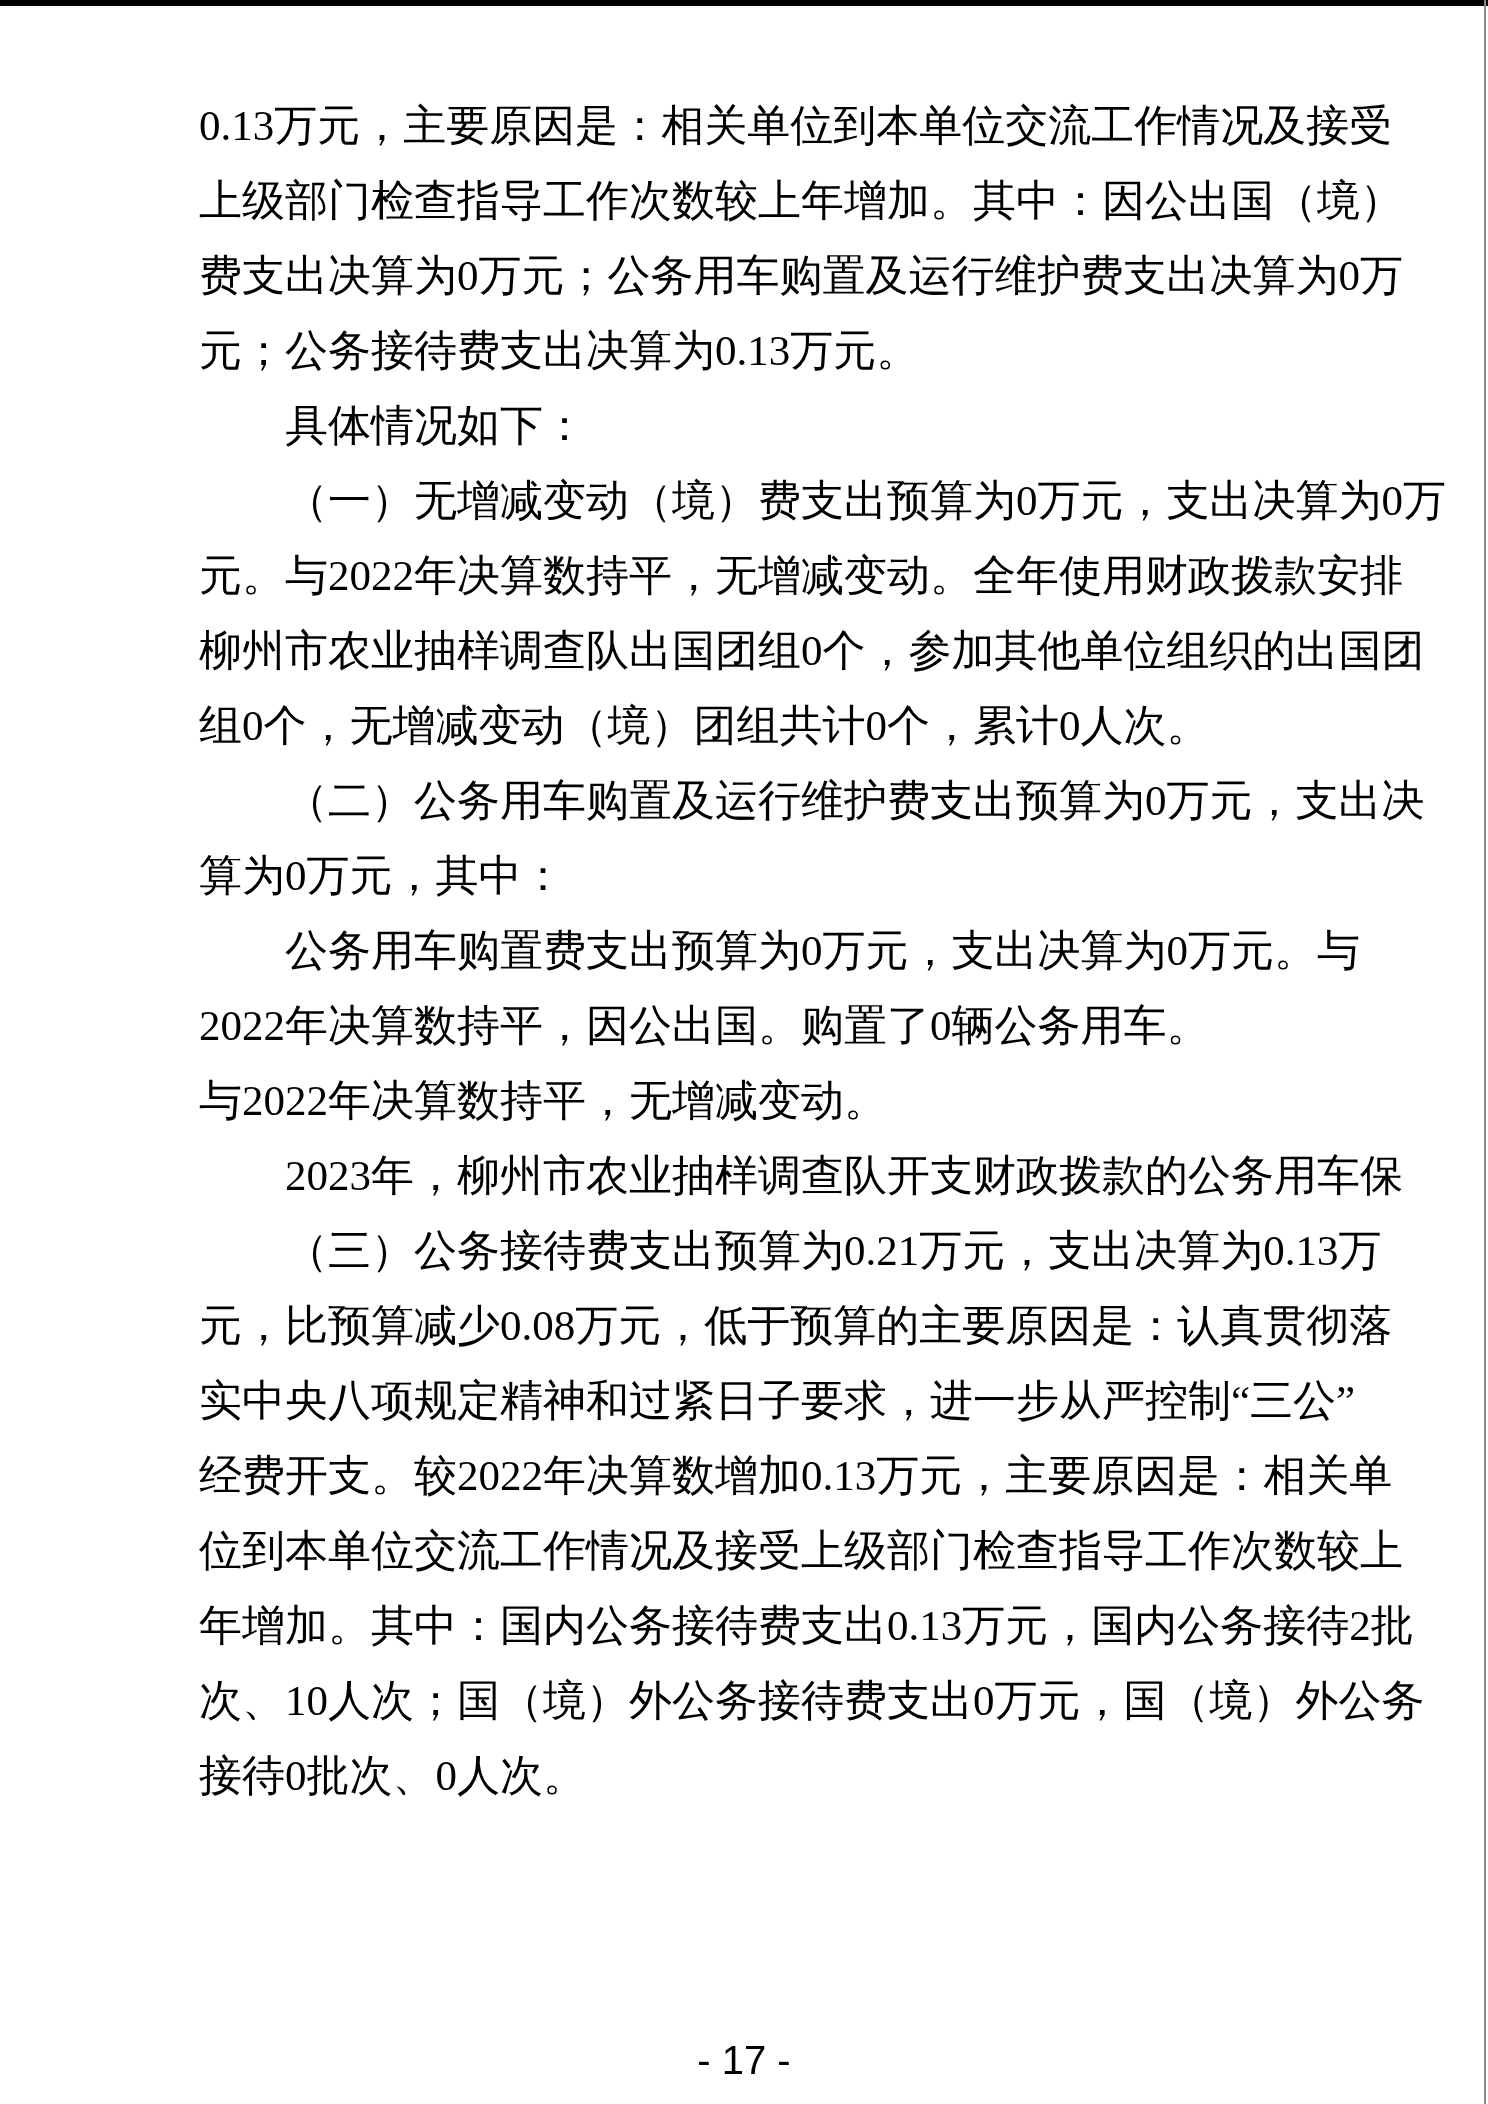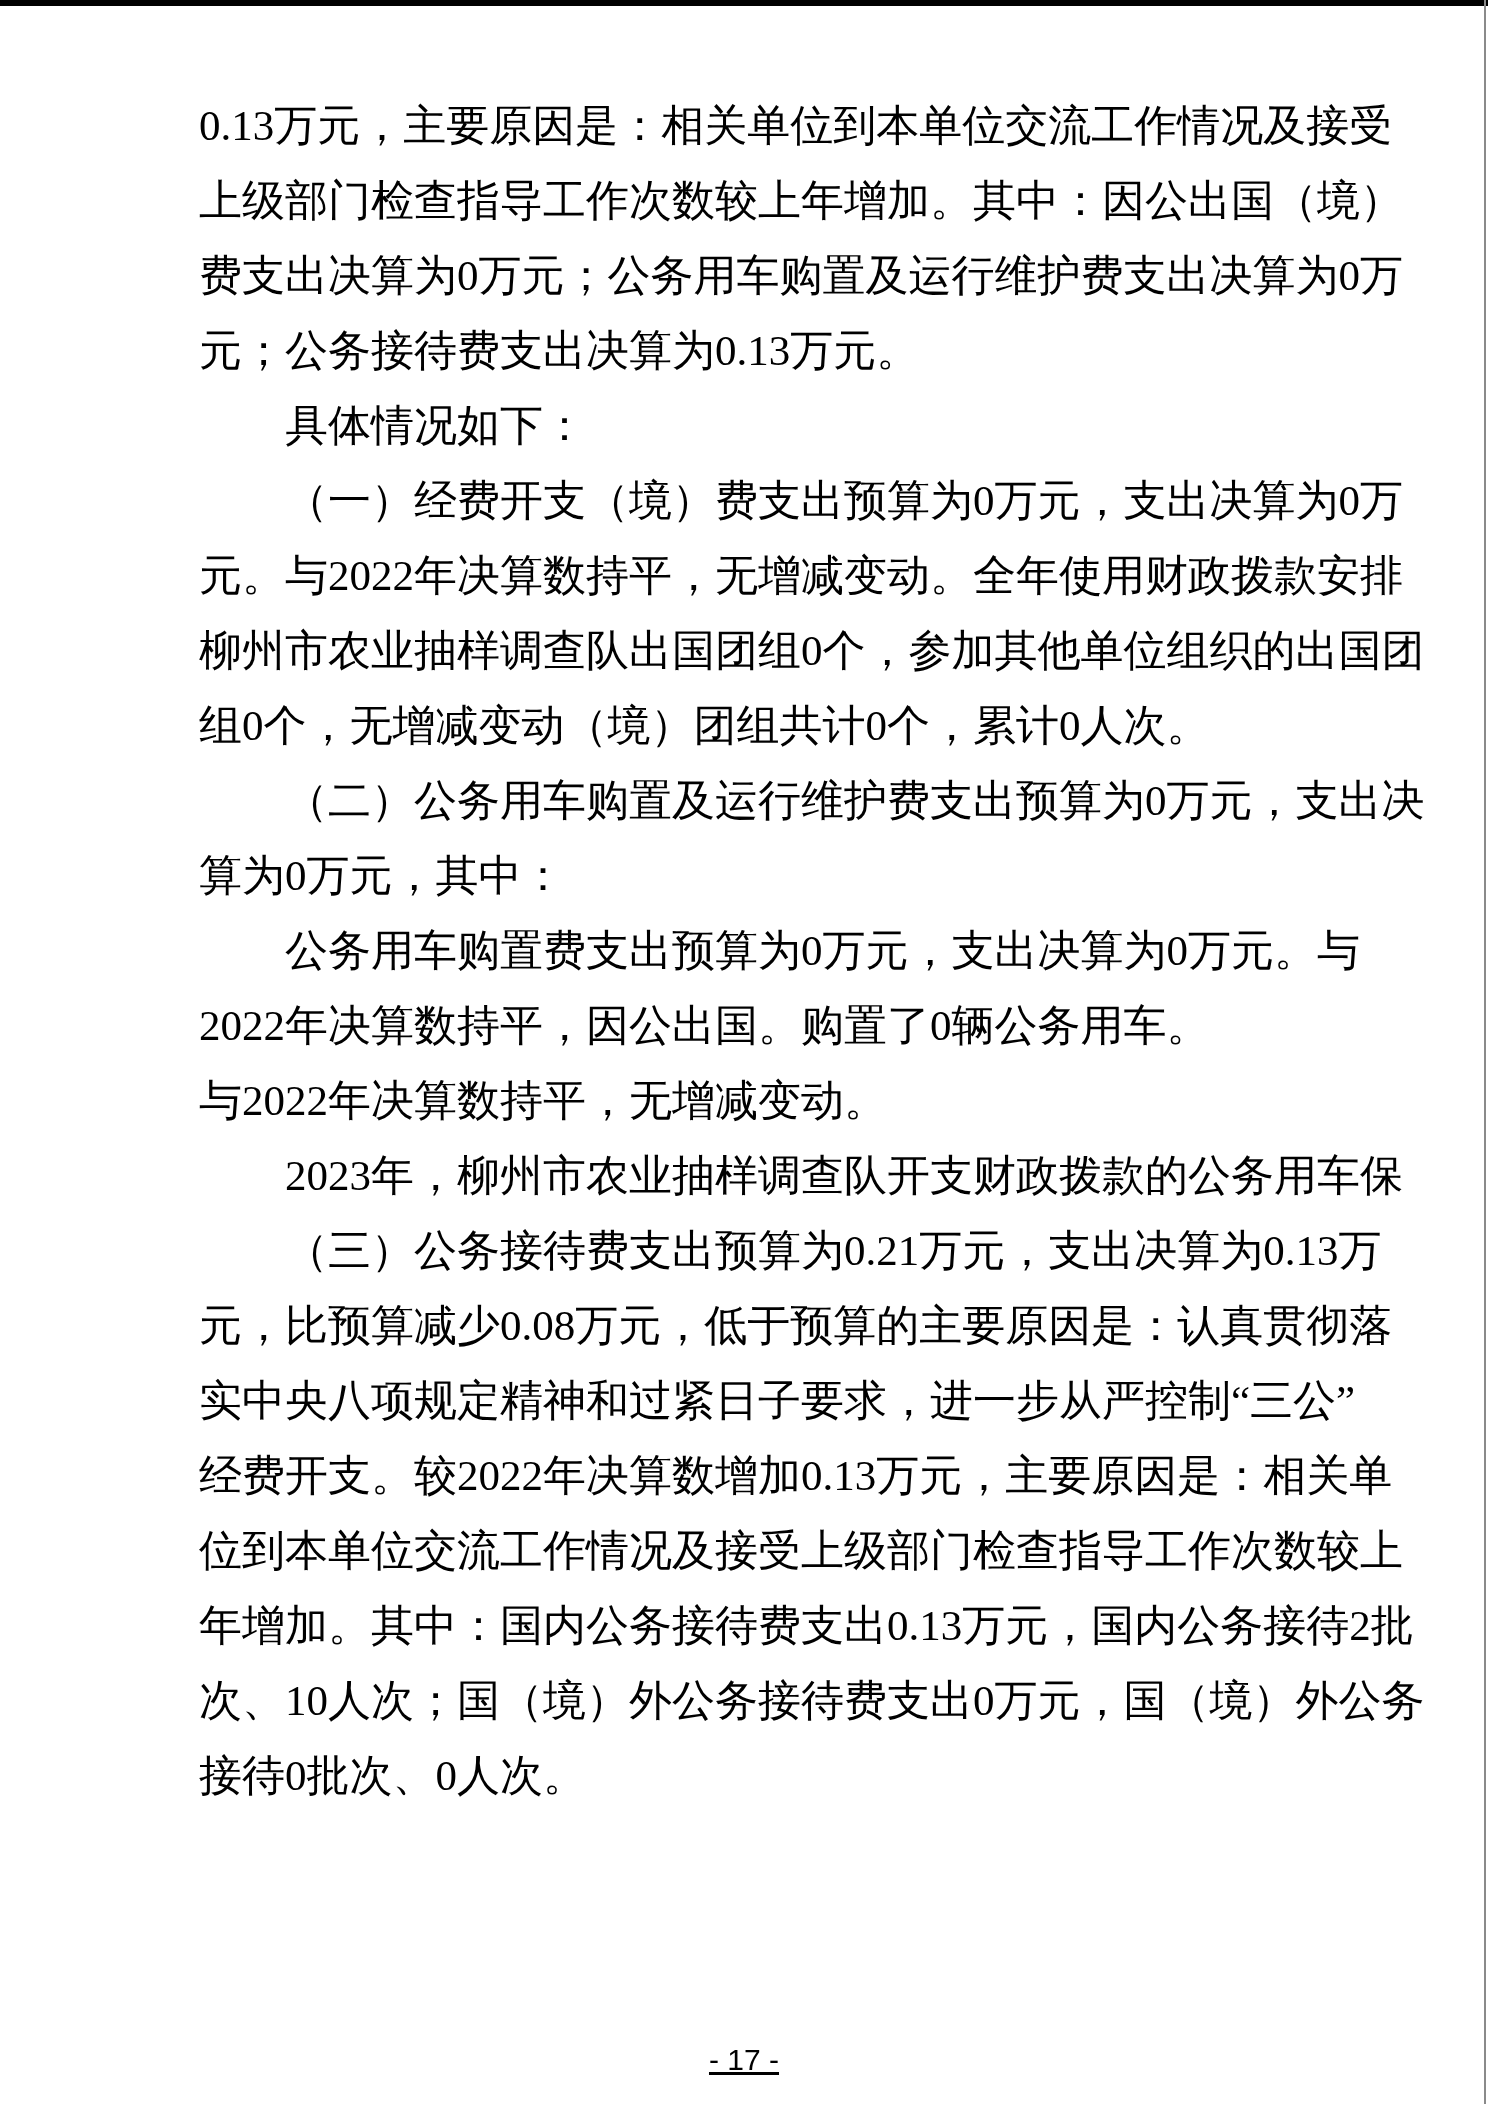--- a/index.html
+++ b/index.html
@@ -47,40 +47,39 @@
   }
   .line.indent {
     padding-left: 86px;
   }
   .footer {
     position: absolute;
     top: 2040px;
     left: 0;
     width: 1488px;
     text-align: center;
-    font-size: 30px;
+    font-size: 40px;
     line-height: 40px;
     color: var(--text-color, #000000);
     font-family: "Liberation Sans", sans-serif;
-    text-decoration: underline;
   }
 </style>
 </head>
 <body>
 
 <div class="page" style="--page-bg: #ffffff; --text-color: #000000; --top-border: #000000; --edge-line: #8a8a8a;">
   <div class="top-border"></div>
   <div class="right-edge"></div>
   <div class="content" id="content">
       <div class="line">0.13万元，主要原因是：相关单位到本单位交流工作情况及接受</div>
       <div class="line">上级部门检查指导工作次数较上年增加。其中：因公出国（境）</div>
       <div class="line">费支出决算为0万元；公务用车购置及运行维护费支出决算为0万</div>
       <div class="line">元；公务接待费支出决算为0.13万元。</div>
       <div class="line indent">具体情况如下：</div>
-      <div class="line indent">（一）经费开支（境）费支出预算为0万元，支出决算为0万</div>
+      <div class="line indent">（一）无增减变动（境）费支出预算为0万元，支出决算为0万</div>
       <div class="line">元。与2022年决算数持平，无增减变动。全年使用财政拨款安排</div>
       <div class="line">柳州市农业抽样调查队出国团组0个，参加其他单位组织的出国团</div>
       <div class="line">组0个，无增减变动（境）团组共计0个，累计0人次。</div>
       <div class="line indent">（二）公务用车购置及运行维护费支出预算为0万元，支出决</div>
       <div class="line">算为0万元，其中：</div>
       <div class="line indent">公务用车购置费支出预算为0万元，支出决算为0万元。与</div>
       <div class="line">2022年决算数持平，因公出国。购置了0辆公务用车。</div>
       <div class="line">与2022年决算数持平，无增减变动。</div>
       <div class="line indent">2023年，柳州市农业抽样调查队开支财政拨款的公务用车保</div>
       <div class="line indent">（三）公务接待费支出预算为0.21万元，支出决算为0.13万</div>

